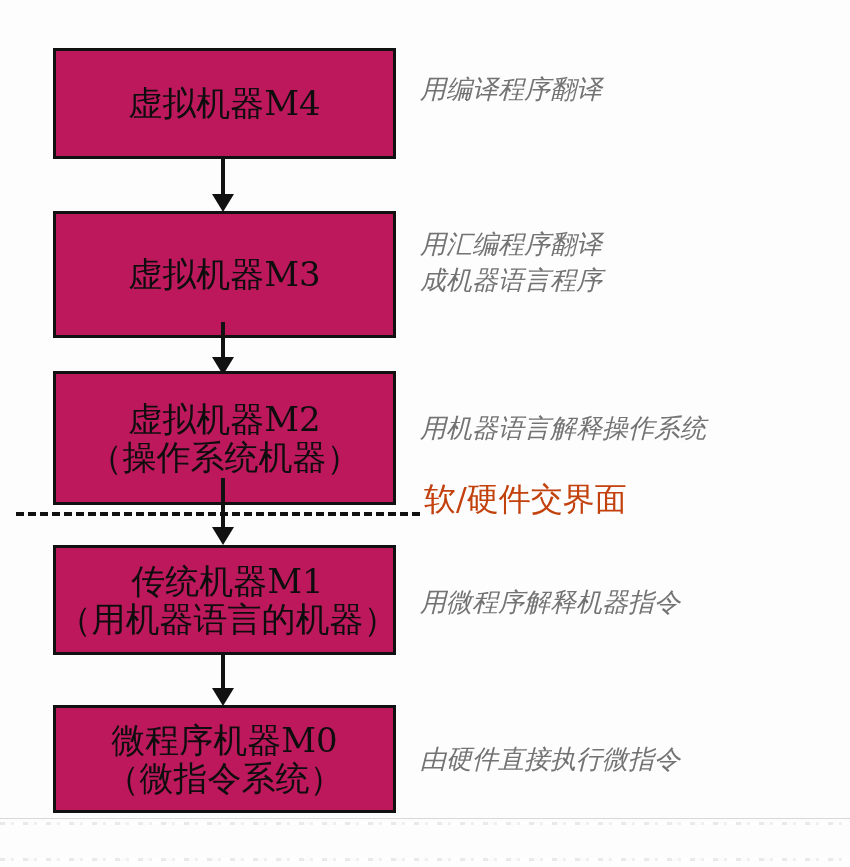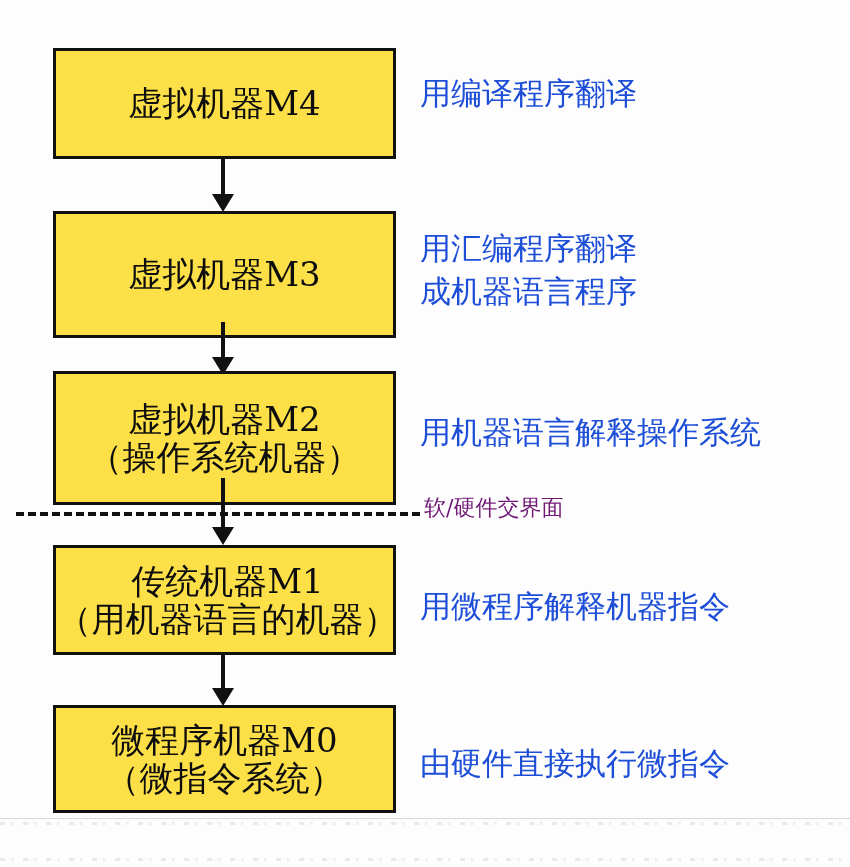--- a/index.html
+++ b/index.html
@@ -25,21 +25,21 @@
     background: #fdfdfd;
   }
 
   
   .layer-box {
     position: absolute;
     left: 53px;
     width: 343px;
     box-sizing: border-box;
     border: 3px solid #111111;
-    background: #fde047;
+    background: #be185d;
     display: flex;
     flex-direction: column;
     align-items: center;
     justify-content: center;
     text-align: center;
   }
   .layer-line1 {
     font-size: 34px;
     line-height: 1.12;
     letter-spacing: 0px;
@@ -49,24 +49,25 @@
     font-size: 34px;
     line-height: 1.12;
     letter-spacing: 0px;
     white-space: nowrap;
   }
 
   
   .annotation {
     position: absolute;
     left: 420px;
-    font-size: 31px;
+    font-size: 26px;
     line-height: 1.38;
     white-space: nowrap;
-    color: #1d4ed8;
+    color: #737373;
+    font-style: italic;
   }
 
   
   .arrow {
     position: absolute;
     left: 221px;
     width: 4px;
     background: #111111;
   }
   .arrow-head {
@@ -85,24 +86,24 @@
     position: absolute;
     left: 16px;
     top: 512px;
     width: 404px;
     height: 0;
     border-top: 4px dashed #111111;
   }
   .divider-label {
     position: absolute;
     left: 424px;
-    top: 493px;
-    font-size: 22px;
+    top: 478px;
+    font-size: 32px;
     white-space: nowrap;
-    color: #701a75;
+    color: #c2410c;
   }
 
   
   .scan-rule {
     position: absolute;
     left: 0;
     width: 850px;
     height: 1px;
     background: #d8d8d8;
   }

